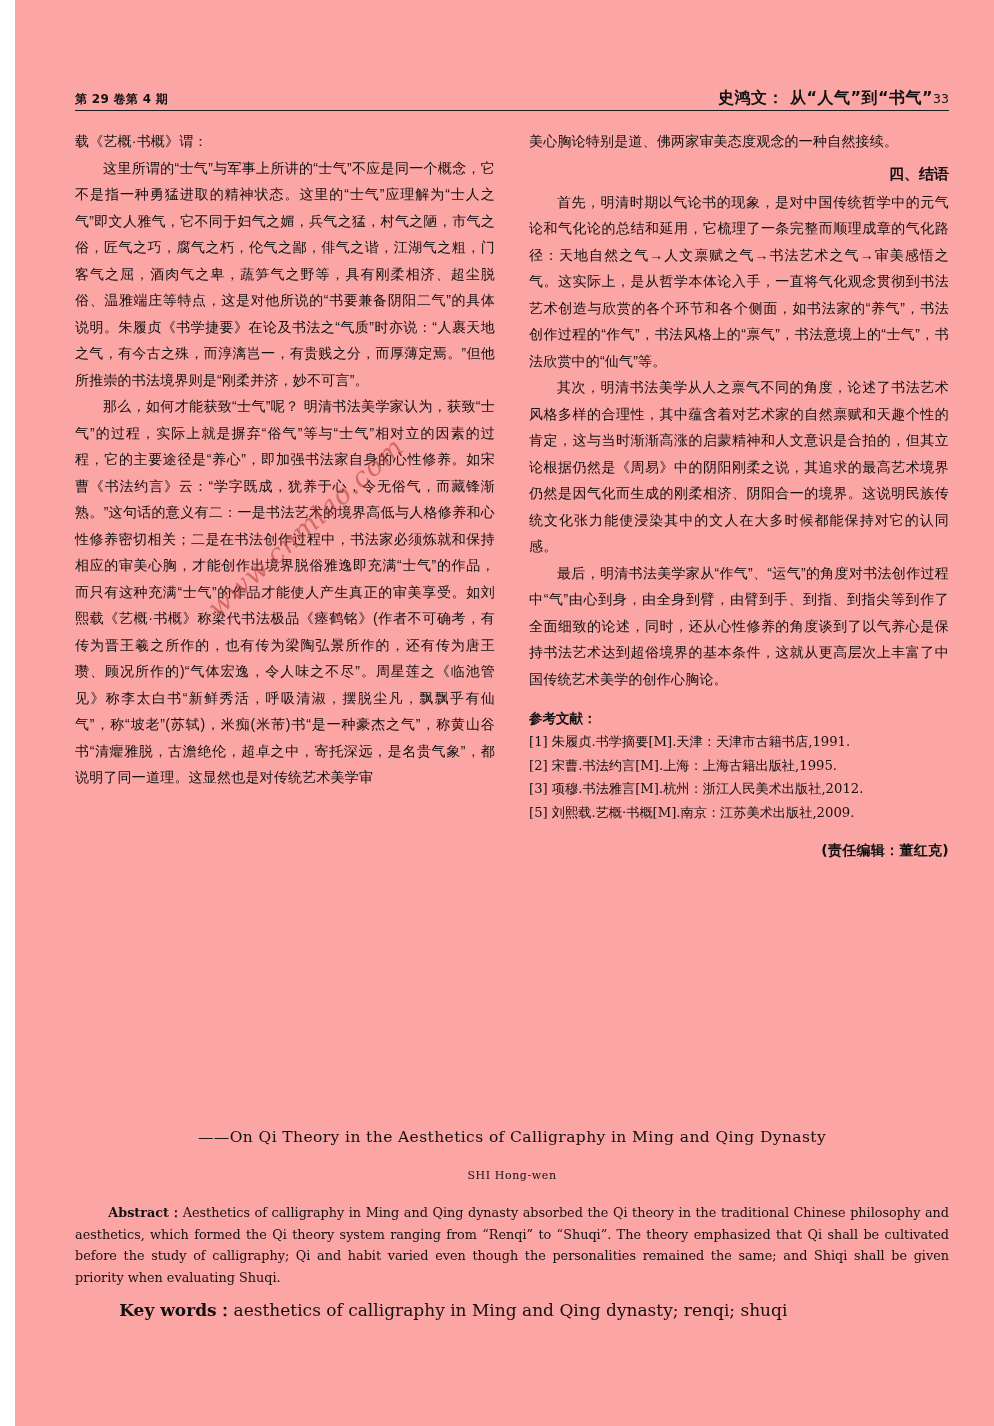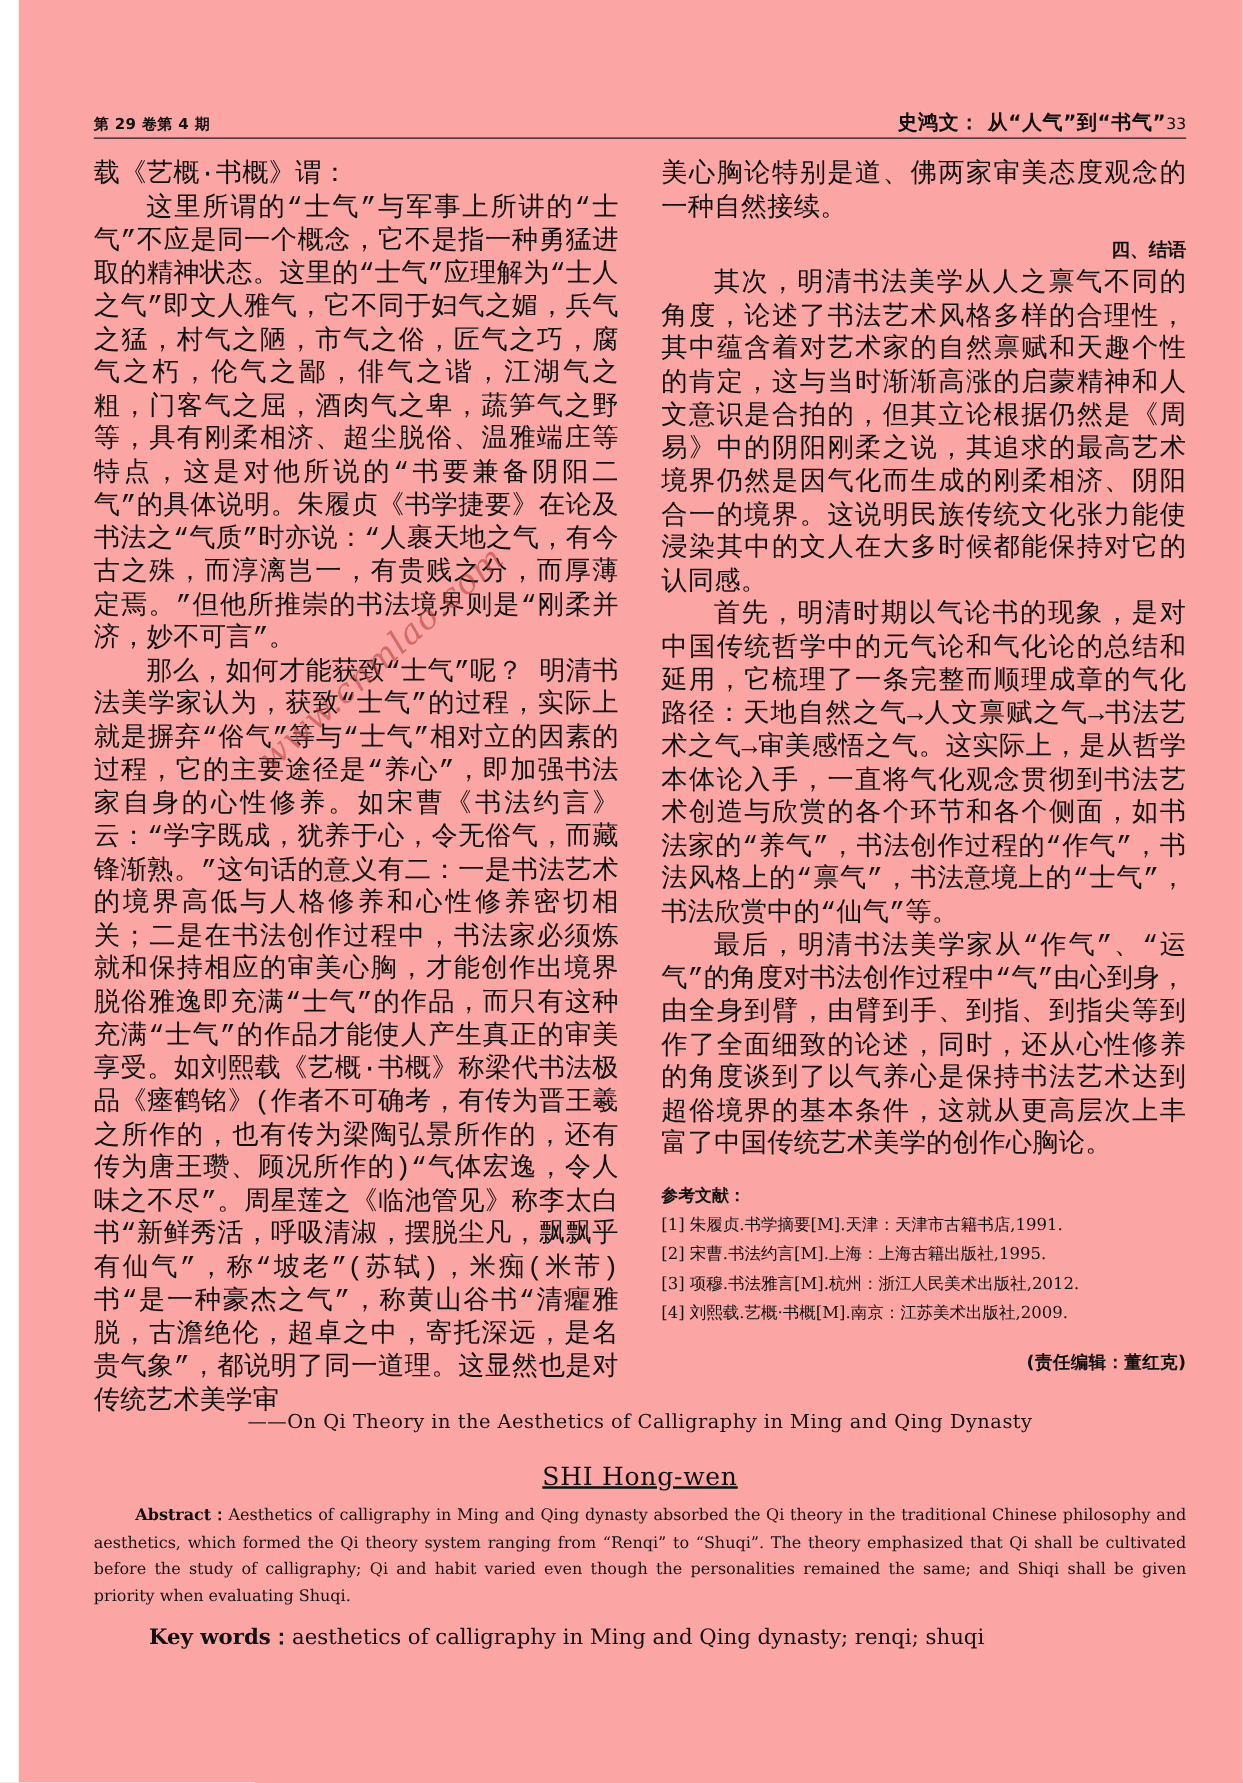--- a/index.html
+++ b/index.html
@@ -68,22 +68,22 @@
     left: 60px;
     top: 128px;
     width: 874px;
     display: flex;
     gap: 34px;
   }
   .col {
     width: 420px;
   }
   .cn {
-    font-family: Liberation Mono, monospace;
-    font-size: 21px;
+    font-family: Liberation Sans, sans-serif;
+    font-size: 14px;
     line-height: 26.5px;
     text-align: justify;
     text-justify: inter-ideograph;
     letter-spacing: 0.2px;
   }
   .cn.indent { text-indent: 2em; }
   .quote {
     font-family: "DejaVu Serif", "Liberation Serif", serif;
     font-size: 15.2px;
     line-height: 26.5px;
@@ -144,24 +144,23 @@
     margin-bottom: 10px;
   }
   .en-sub {
     text-align: center;
     font-size: 15.5px;
     letter-spacing: 0.4px;
     margin-bottom: 23px;
   }
   .en-author {
     text-align: center;
-    font-size: 20px;
+    font-size: 11px;
     letter-spacing: 0.6px;
-    margin-bottom: 9px;
-    text-decoration: underline;
+    margin-bottom: 20px;
   }
   .en-affil {
     text-align: center;
     font-size: 11.5px;
     font-style: italic;
     font-weight: bold;
     margin-bottom: 14px;
   }
   .en-abs {
     font-size: 12.8px;
@@ -217,29 +216,29 @@
 
       <div class="cn indent">这里所谓的“士气”与军事上所讲的“士气”不应是同一个概念，它不是指一种勇猛进取的精神状态。这里的“士气”应理解为“士人之气”即文人雅气，它不同于妇气之媚，兵气之猛，村气之陋，市气之俗，匠气之巧，腐气之朽，伦气之鄙，俳气之谐，江湖气之粗，门客气之屈，酒肉气之卑，蔬笋气之野等，具有刚柔相济、超尘脱俗、温雅端庄等特点，这是对他所说的“书要兼备阴阳二气”的具体说明。朱履贞《书学捷要》在论及书法之“气质”时亦说：“人裹天地之气，有今古之殊，而淳漓岂一，有贵贱之分，而厚薄定焉。”但他所推崇的书法境界则是“刚柔并济，妙不可言”。</div>
       <div class="cn indent">那么，如何才能获致“士气”呢？ 明清书法美学家认为，获致“士气”的过程，实际上就是摒弃“俗气”等与“士气”相对立的因素的过程，它的主要途径是“养心”，即加强书法家自身的心性修养。如宋曹《书法约言》云：“学字既成，犹养于心，令无俗气，而藏锋渐熟。”这句话的意义有二：一是书法艺术的境界高低与人格修养和心性修养密切相关；二是在书法创作过程中，书法家必须炼就和保持相应的审美心胸，才能创作出境界脱俗雅逸即充满“士气”的作品，而只有这种充满“士气”的作品才能使人产生真正的审美享受。如刘熙载《艺概·书概》称梁代书法极品《瘗鹤铭》(作者不可确考，有传为晋王羲之所作的，也有传为梁陶弘景所作的，还有传为唐王瓒、顾况所作的)“气体宏逸，令人味之不尽”。周星莲之《临池管见》称李太白书“新鲜秀活，呼吸清淑，摆脱尘凡，飘飘乎有仙气”，称“坡老”(苏轼)，米痴(米芾)书“是一种豪杰之气”，称黄山谷书“清癯雅脱，古澹绝伦，超卓之中，寄托深远，是名贵气象”，都说明了同一道理。这显然也是对传统艺术美学审</div>
     </div>
 
     <div class="col">
       <div class="cn">美心胸论特别是道、佛两家审美态度观念的一种自然接续。</div>
 
       <div class="sec-head">四、结语</div>
 
+      <div class="cn indent">首先，明清时期以气论书的现象，是对中国传统哲学中的元气论和气化论的总结和延用，它梳理了一条完整而顺理成章的气化路径：天地自然之气→人文禀赋之气→书法艺术之气→审美感悟之气。这实际上，是从哲学本体论入手，一直将气化观念贯彻到书法艺术创造与欣赏的各个环节和各个侧面，如书法家的“养气”，书法创作过程的“作气”，书法风格上的“禀气”，书法意境上的“士气”，书法欣赏中的“仙气”等。</div>
       <div class="cn indent">其次，明清书法美学从人之禀气不同的角度，论述了书法艺术风格多样的合理性，其中蕴含着对艺术家的自然禀赋和天趣个性的肯定，这与当时渐渐高涨的启蒙精神和人文意识是合拍的，但其立论根据仍然是《周易》中的阴阳刚柔之说，其追求的最高艺术境界仍然是因气化而生成的刚柔相济、阴阳合一的境界。这说明民族传统文化张力能使浸染其中的文人在大多时候都能保持对它的认同感。</div>
-      <div class="cn indent">首先，明清时期以气论书的现象，是对中国传统哲学中的元气论和气化论的总结和延用，它梳理了一条完整而顺理成章的气化路径：天地自然之气→人文禀赋之气→书法艺术之气→审美感悟之气。这实际上，是从哲学本体论入手，一直将气化观念贯彻到书法艺术创造与欣赏的各个环节和各个侧面，如书法家的“养气”，书法创作过程的“作气”，书法风格上的“禀气”，书法意境上的“士气”，书法欣赏中的“仙气”等。</div>
       <div class="cn indent">最后，明清书法美学家从“作气”、“运气”的角度对书法创作过程中“气”由心到身，由全身到臂，由臂到手、到指、到指尖等到作了全面细致的论述，同时，还从心性修养的角度谈到了以气养心是保持书法艺术达到超俗境界的基本条件，这就从更高层次上丰富了中国传统艺术美学的创作心胸论。</div>
 
       <div class="refs-head">参考文献：</div>
       <div class="ref">[1] 朱履贞.书学摘要[M].天津：天津市古籍书店,1991.</div>
       <div class="ref">[2] 宋曹.书法约言[M].上海：上海古籍出版社,1995.</div>
       <div class="ref">[3] 项穆.书法雅言[M].杭州：浙江人民美术出版社,2012.</div>
-      <div class="ref">[4] 刘熙载.艺概·书概[M].南京：江苏美术出版社,2009.</div>
+      <div class="ref">[5] 刘熙载.艺概·书概[M].南京：江苏美术出版社,2009.</div>
 
       <div class="editor">(责任编辑：董红克)</div>
     </div>
   </div>
 
   <div class="en-block">
     <div class="en-sub">——On Qi Theory in the Aesthetics of Calligraphy in Ming and Qing Dynasty</div>
     <div class="en-author">SHI Hong-wen</div>
     <div class="en-abs"><b>Abstract：</b><span>Aesthetics of calligraphy in Ming and Qing dynasty absorbed the Qi theory in the traditional Chinese philosophy and aesthetics, which formed the Qi theory system ranging from “Renqi” to “Shuqi”. The theory emphasized that Qi shall be cultivated before the study of calligraphy; Qi and habit varied even though the personalities remained the same; and Shiqi shall be given priority when evaluating Shuqi.</span></div>
     <div class="en-kw"><b>Key words：</b><span>aesthetics of calligraphy in Ming and Qing dynasty; renqi; shuqi</span></div>

